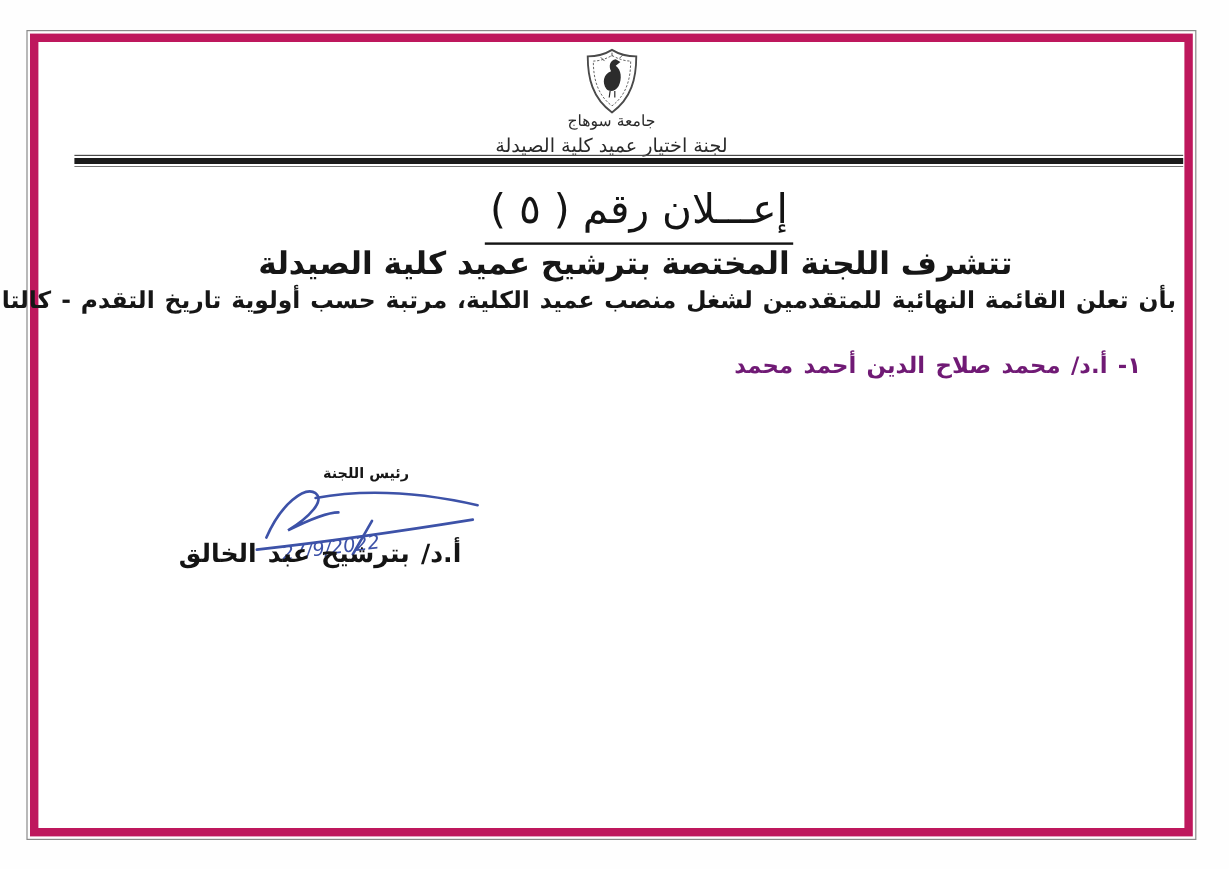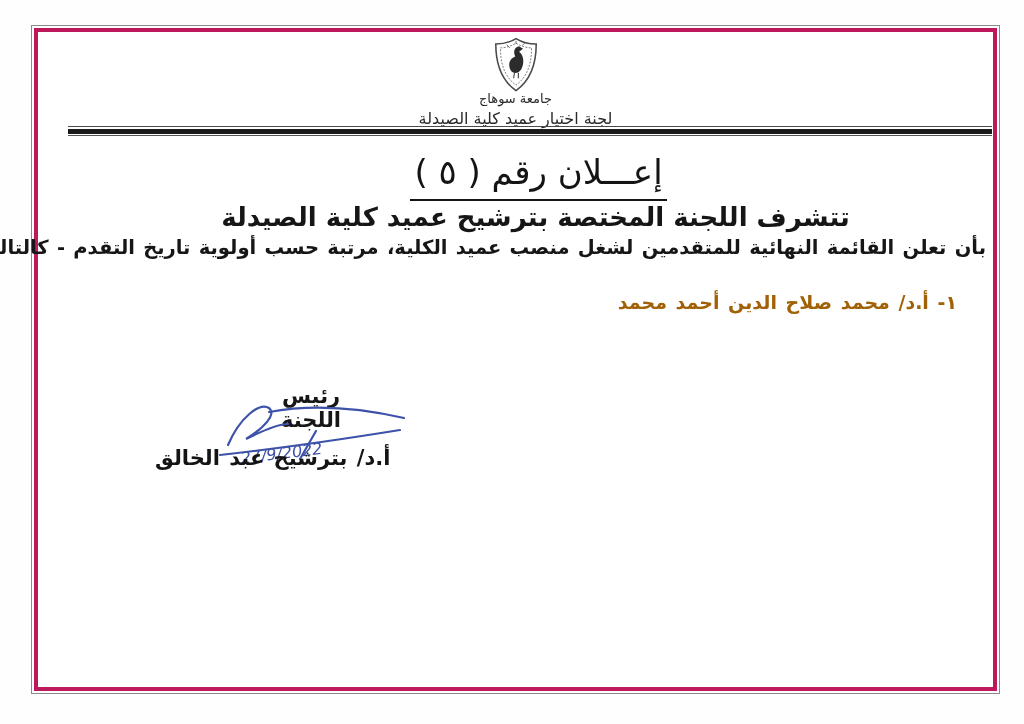--- a/index.html
+++ b/index.html
@@ -11,25 +11,24 @@
   }
   .page {
     position: relative;
     width: 1024px; height: 724px;
     background: #fefefe;
   }
   .frame {
     position: absolute;
     left: 25px; top: 28px;
     width: 955px; height: 655px;
-    border: 4px solid #be185d;
+    border: 7px solid #be185d;
     outline: 1px solid #8a8a8a;
     outline-offset: 2px;
     background: #ffffff;
-    margin-left: 9px;
   }
   .abs { position: absolute; }
 
   
   .logo {
     top: 5px; left: 50%;
     margin-left: -30px;
     width: 60px; height: 56px;
   }
   .university {
@@ -91,33 +90,33 @@
     white-space: nowrap;
   }
   .candidates {
     top: 260px; right: 36px; left: 40px;
     direction: rtl;
     text-align: right;
   }
   .candidate {
     font-size: 19px;
     font-weight: bold;
-    color: #a16207;
+    color: #701a75;
     line-height: 1.15;
     margin-bottom: 29px;
     word-spacing: 2px;
   }
 
   
   .sig-role {
     top: 352px; left: 213px;
     width: 120px;
     text-align: center;
     direction: rtl;
-    font-size: 21px;
+    font-size: 12px;
     font-weight: bold;
     color: #161616;
   }
   .sig-scribble {
     top: 365px; left: 174px;
     width: 205px; height: 66px;
   }
   .sig-name {
     top: 414px; left: 117px;
     direction: rtl;

